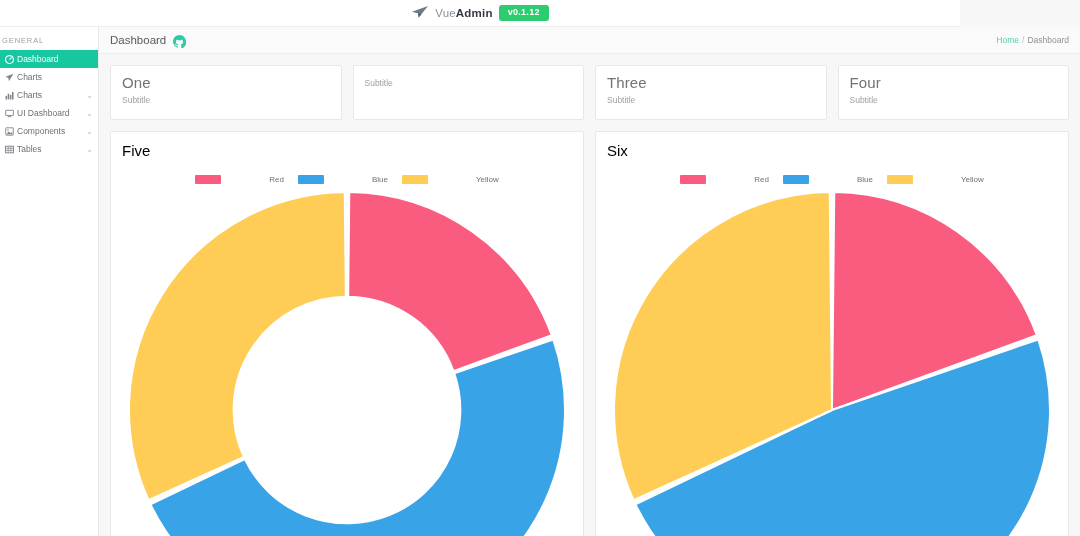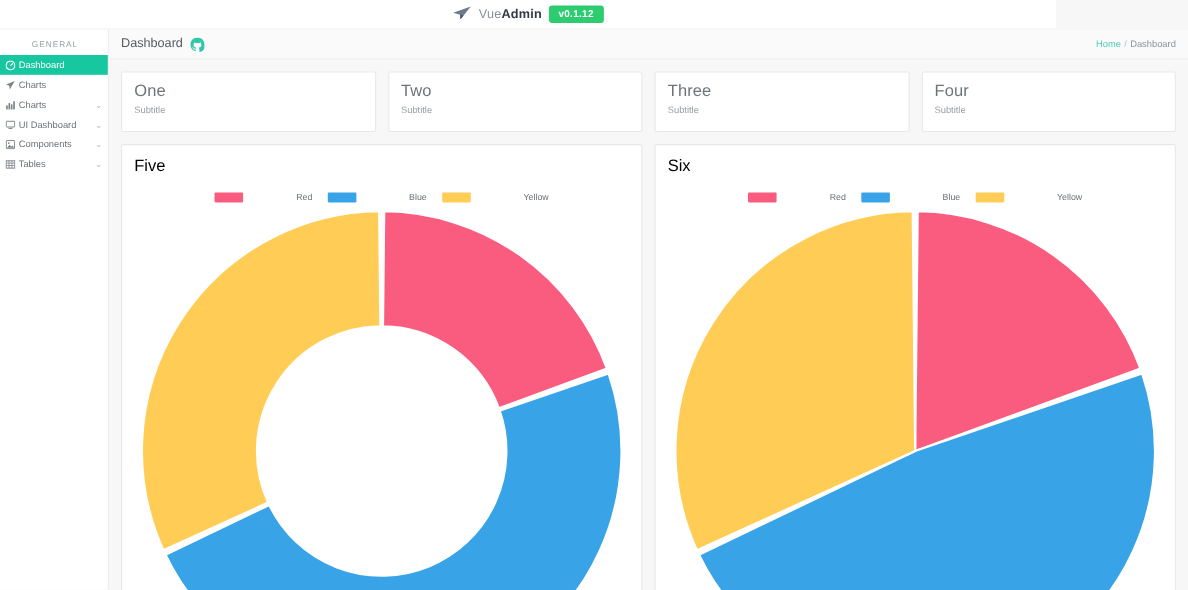--- a/index.html
+++ b/index.html
@@ -38,21 +38,20 @@
   #sidebar {
     position: absolute; top: 27px; left: 0;
     width: 99px; height: 509px;
     background: #ffffff;
     border-right: 1px solid #e9e9eb;
     padding-top: 9px;
   }
   .side-head {
     font-size: 7.5px; color: #9aa0a6; letter-spacing: .9px;
     padding: 0 0 5px 2px;
-    text-align: center;
   }
   .side-item {
     display: flex; align-items: center;
     height: 18px; padding: 0 5px 0 5px;
     font-size: 8.5px; color: #6b7177;
     margin-bottom: 0px; position: relative;
     white-space: nowrap;
   }
   .side-item .si-ico {
     width: 11px; display: inline-flex; align-items: center;
@@ -250,21 +249,20 @@
       <span class="bc-current">Dashboard</span>
     </div>
   </div>
 
   <div id="stat-row">
     <div class="stat-card">
       <div class="stat-title">One</div>
       <div class="stat-sub">Subtitle</div>
     </div>
     <div class="stat-card">
-      <div class="stat-title">Two</div>
       <div class="stat-sub">Subtitle</div>
     </div>
     <div class="stat-card">
       <div class="stat-title">Three</div>
       <div class="stat-sub">Subtitle</div>
     </div>
     <div class="stat-card">
       <div class="stat-title">Four</div>
       <div class="stat-sub">Subtitle</div>
     </div>

